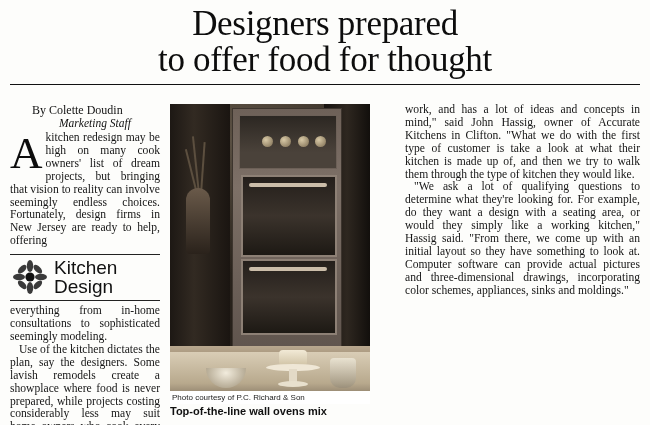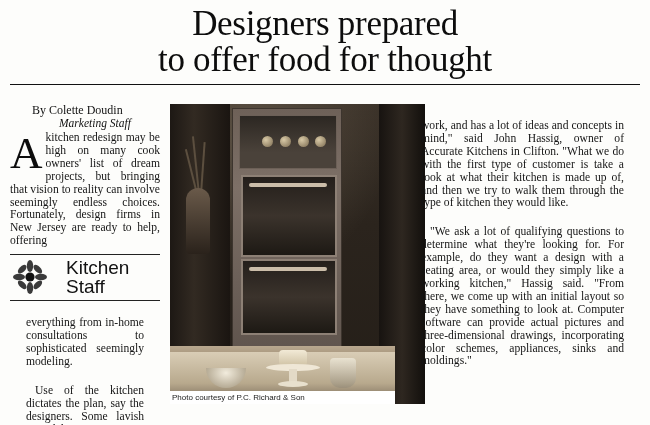--- a/index.html
+++ b/index.html
@@ -77,21 +77,21 @@
 
   .body-text {
     font-size: 11.6px;
     line-height: 12.9px;
     text-align: justify;
     color: #151515;
     margin: 0;
     hyphens: manual;
   }
   .body-text p {
-    margin: 16px;
+    margin: 0;
     text-indent: 9px;
   }
   .body-text p.first { text-indent: 0; }
 
   
   .dropcap-para {
     position: relative;
     font-size: 11.6px;
     line-height: 12.9px;
     text-align: justify;
@@ -105,21 +105,21 @@
     padding: 2px 3px 0 0;
     margin-top: 1px;
     color: #0d0d0d;
   }
 
   
   .kd-block {
     margin: 6px 0 4px 0;
     display: flex;
     align-items: center;
-    gap: 16px;
+    gap: 4px;
     border-top: 1px solid #222;
     border-bottom: 1px solid #222;
     padding: 2px 0 3px 0;
   }
   .kd-flower {
     width: 40px;
     height: 40px;
     flex: 0 0 40px;
     position: relative;
   }
@@ -129,21 +129,21 @@
     font-size: 19px;
     line-height: 19px;
     color: #111;
     font-weight: 400;
   }
   .kd-words .w2 { display: block; }
 
   
   .photo-wrap {
     position: relative;
-    width: 255px;
+    width: 200px;
     height: 300px;
     overflow: hidden;
     background: #0ea5e9;
   }
   .photo {
     position: absolute;
     inset: 0;
     background:
       radial-gradient(circle at 30% 12%, rgba(255,235,200,0.18), rgba(0,0,0,0) 45%),
       linear-gradient(180deg, #3a3128 0%, #2b241d 40%, #241e18 100%);
@@ -297,21 +297,21 @@
               <ellipse cx="12.2" cy="12.2" rx="5.4" ry="2.9" transform="rotate(-45 12.2 12.2)"></ellipse>
               <ellipse cx="27.8" cy="27.8" rx="5.4" ry="2.9" transform="rotate(-45 27.8 27.8)"></ellipse>
               <ellipse cx="27.8" cy="12.2" rx="5.4" ry="2.9" transform="rotate(45 27.8 12.2)"></ellipse>
               <ellipse cx="12.2" cy="27.8" rx="5.4" ry="2.9" transform="rotate(45 12.2 27.8)"></ellipse>
               <circle cx="20" cy="20" r="4.6" fill="#111"></circle>
             </g>
           </svg>
         </div>
         <div class="kd-words">
           <span class="w1">Kitchen</span>
-          <span class="w2">Staff</span>
+          <span class="w2">Design</span>
         </div>
       </div>
 
       <div class="body-text">
         <p class="first">everything from in-home consultations to sophisticated seemingly modeling.</p>
         <p>Use of the kitchen dictates the plan, say the designers. Some lavish remodels create a showplace where food is never prepared, while projects costing considerably less may suit home owners who cook every night.</p>
       </div>
     </div>
 
     <div class="col col2">
@@ -347,20 +347,21 @@
           <div class="cake-stand">
             <div class="cake"></div>
             <div class="cake-plate"></div>
             <div class="cake-stem"></div>
             <div class="cake-base"></div>
           </div>
           <div class="glass"></div>
         </div>
         <div class="photo-credit">Photo courtesy of P.C. Richard &amp; Son</div>
       </div>
+      <div class="cutline">Top-of-the-line wall ovens mix</div>
     </div>
 
     <div class="col col3">
       <div class="body-text">
         <p class="first">work, and has a lot of ideas and concepts in mind," said John Hassig, owner of Accurate Kitchens in Clifton. "What we do with the first type of customer is take a look at what their kitchen is made up of, and then we try to walk them through the type of kitchen they would like.</p>
         <p>"We ask a lot of qualifying questions to determine what they're looking for. For example, do they want a design with a seating area, or would they simply like a working kitchen," Hassig said. "From there, we come up with an initial layout so they have something to look at. Computer software can provide actual pictures and three-dimensional drawings, incorporating color schemes, appliances, sinks and moldings."</p>
       </div>
     </div>
 
   </div>

